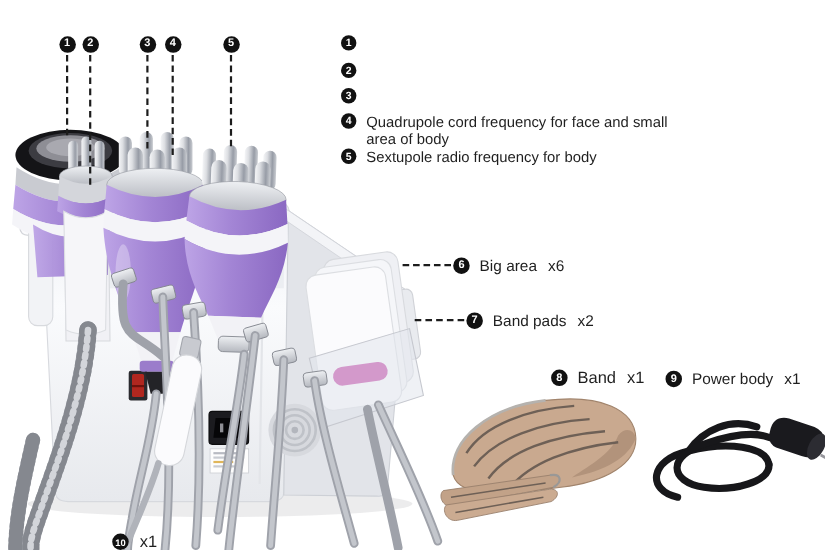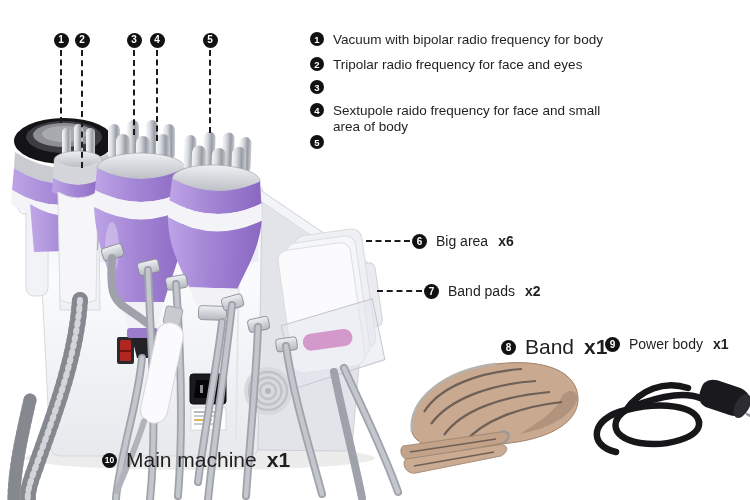--- a/index.html
+++ b/index.html
@@ -28,22 +28,22 @@
   .vline{position:absolute;z-index:3;width:0;border-left:2px dashed #1c1c1c;}
   .hline{position:absolute;z-index:3;height:0;border-top:2px dashed #1c1c1c;}
   .feat{position:absolute;left:310px;z-index:4;display:flex;gap:9px;width:330px;}
   .feat .fb{flex:0 0 14px;width:14px;height:14px;border-radius:50%;background:var(--badge);
     color:#fff;display:flex;align-items:center;justify-content:center;font-size:9.5px;font-weight:bold;margin-top:0px;}
   .feat .ft{font-size:13.5px;line-height:15.5px;max-width:285px;}
   .callout{position:absolute;z-index:4;display:flex;align-items:center;}
   .callout .cb{width:15px;height:15px;border-radius:50%;background:var(--badge);color:#fff;
     display:flex;align-items:center;justify-content:center;font-size:10px;font-weight:bold;}
   .callout .cl{margin-left:9px;font-size:14px;}
-  .callout .cq{margin-left:10px;font-size:14px;font-weight:bold;}
-  .callout.big .cl,.callout.big .cq{font-size:21px;}
+  .callout .cq{margin-left:10px;font-size:14px;}
+  .callout.big .cl,.callout.big .cq{font-size:15px;}
 </style>
 </head>
 <body>
 
 <div id="stage">
 
   <svg width="750" height="500" viewBox="0 0 750 500">
     <defs>
       <linearGradient id="gPurple" x1="0" y1="0" x2="1" y2="0">
         <stop offset="0" stop-color="#bda4e6"></stop>
@@ -275,35 +275,34 @@
   <div class="badge" style="left:149.5px;top:32.5px">4</div>
   <div class="badge" style="left:202.5px;top:32.5px">5</div>
   <div class="vline" style="left:60px;top:50px;height:73px"></div>
   <div class="vline" style="left:81px;top:50px;height:118px"></div>
   <div class="vline" style="left:133px;top:50px;height:85px"></div>
   <div class="vline" style="left:156px;top:50px;height:91px"></div>
   <div class="vline" style="left:209px;top:50px;height:83px"></div>
 
   <div class="feat" style="top:32px">
     <div class="fb">1</div>
-    <div class="ft">Vacuum with bipolar radio frequency for body</div>
   </div>
   <div class="feat" style="top:57px">
     <div class="fb">2</div>
-    <div class="ft">Tripolar radio frequency for face and eyes</div>
   </div>
   <div class="feat" style="top:80px">
     <div class="fb">3</div>
   </div>
   <div class="feat" style="top:103px">
     <div class="fb">4</div>
-    <div class="ft" style="max-width:276px">Sextupole raido frequency for face and small area of body</div>
+    <div class="ft" style="max-width:276px">Quadrupole cord frequency for face and small area of body</div>
   </div>
   <div class="feat" style="top:135px">
     <div class="fb">5</div>
+    <div class="ft">Sextupole radio frequency for body</div>
   </div>
 
   <div class="hline" style="left:366px;top:240px;width:44px"></div>
   <div class="callout" style="left:412px;top:233px">
     <div class="cb">6</div>
     <div class="cl">Big area</div>
     <div class="cq">x6</div>
   </div>
 
   <div class="hline" style="left:377px;top:290px;width:45px"></div>
@@ -318,19 +317,18 @@
     <div class="cl">Band</div>
     <div class="cq">x1</div>
   </div>
 
   <div class="callout" style="left:605px;top:336px">
     <div class="cb">9</div>
     <div class="cl">Power body</div>
     <div class="cq">x1</div>
   </div>
 
-  <div class="callout big" style="left:102px;top:448px">
+  <div class="callout big" style="left:102px;top:484px">
     <div class="cb" style="font-size:8.5px">10</div>
-    <div class="cl">Main machine</div>
     <div class="cq">x1</div>
   </div>
 
 </div>
 
 </body></html>

